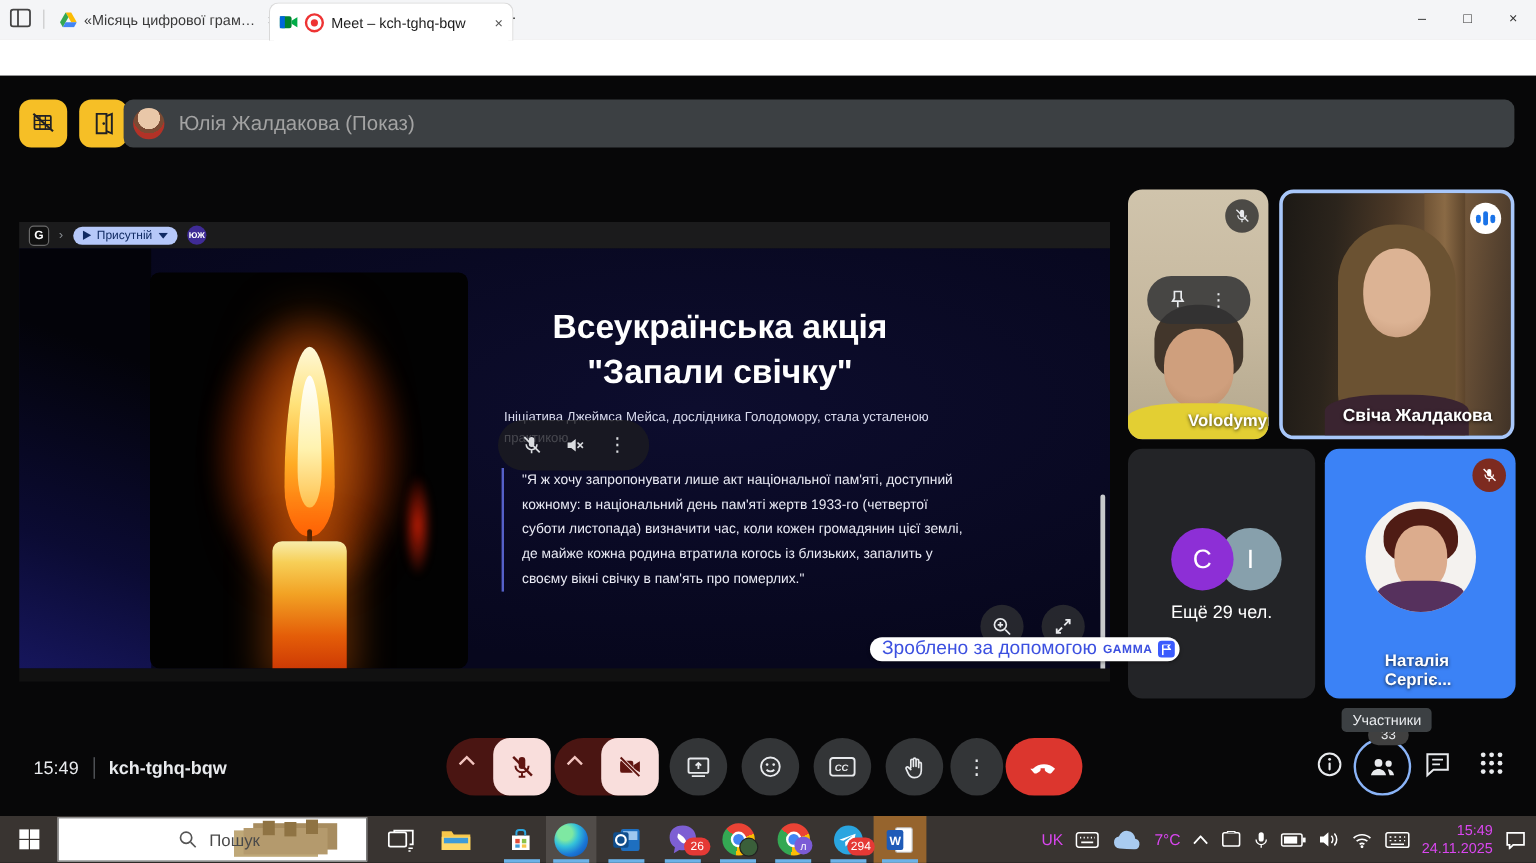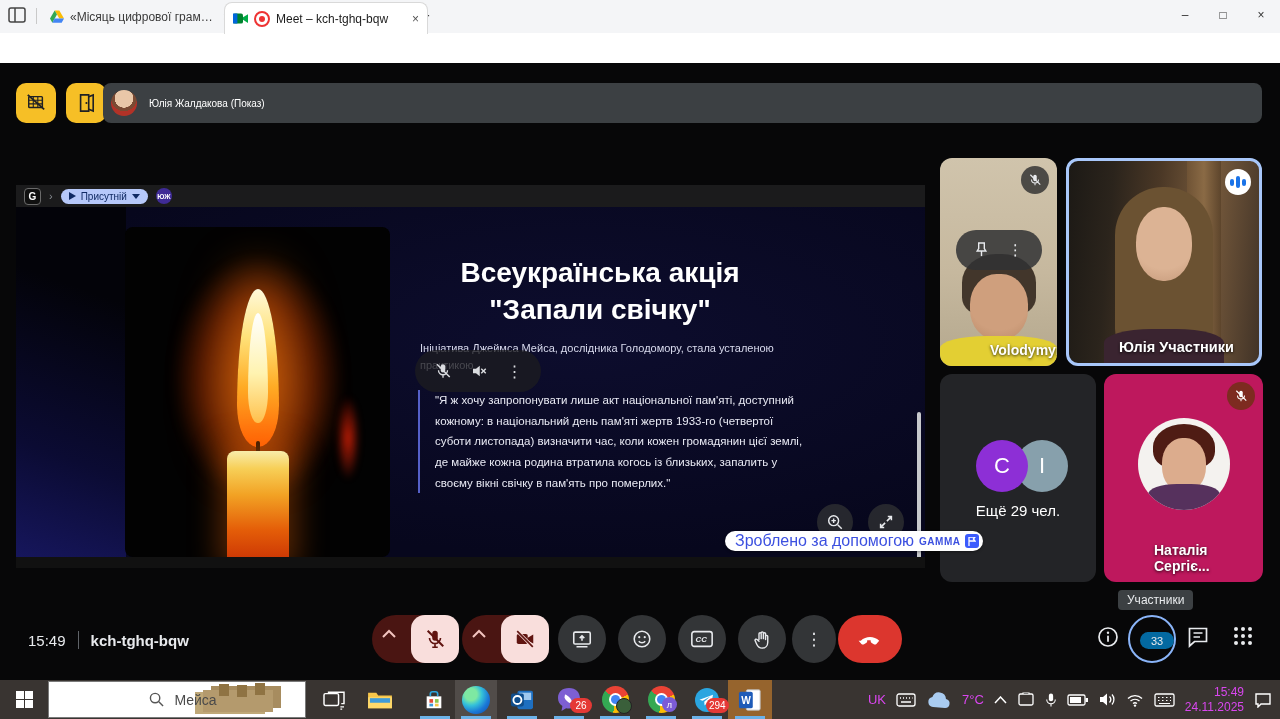--- a/index.html
+++ b/index.html
@@ -32,21 +32,21 @@
      background:radial-gradient(circle at 45% 40%,#ef6a52 0 35%,#c22a18 70%,#7d1507 100%);}
   .copilot{left:1246px;top:38px;width:20px;height:20px;border-radius:50%;
      background:conic-gradient(#2bb0f2,#7a5cf0,#e551b5,#f7b63c,#2bb0f2);}
 
   
   #meet{top:63px;left:0;width:1280px;height:617px;background:#070708;}
   .ybtn{top:20px;width:40px;height:40px;border-radius:10px;background:#f6bf26;display:flex;align-items:center;justify-content:center;color:#202124;}
   .presenter-pill{left:103px;top:20px;width:1159px;height:40px;background:#3c4043;border-radius:8px;display:flex;align-items:center;gap:12px;padding:0 8px;box-sizing:border-box;}
   .presenter-avatar{width:26px;height:26px;border-radius:50%;
      background:radial-gradient(circle at 50% 32%,#e9c7a8 0 42%,#7a4a33 43% 58%,#b23227 59% 100%);}
-  .presenter-name{color:#ffffff;font-size:10px;}
+  .presenter-name{color:#a3a3a3;font-size:17px;}
 
   
   #presentation{left:16px;top:122px;width:909px;height:383px;background:#111;}
   .gheader{left:0;top:0;width:909px;height:22px;background:#1b1b1c;display:flex;align-items:center;gap:8px;padding:0 8px;box-sizing:border-box;}
   .glogo{width:15px;height:15px;border:1px solid #6a6a6a;border-radius:4px;background:#101010;color:#fff;font-size:10px;font-weight:bold;display:flex;align-items:center;justify-content:center;}
   .gcrumb{color:#8a8f94;font-size:11px;}
   .gtitle{color:#9aa0a6;font-size:9.5px;flex:1;white-space:nowrap;overflow:hidden;}
   .present-btn{display:flex;align-items:center;gap:5px;background:#b6c8f9;color:#102a63;font-size:10px;border-radius:10px;padding:2px 8px;}
   .gavatar{width:16px;height:16px;border-radius:50%;background:#3f2b96;color:#fff;font-size:7px;font-weight:bold;display:flex;align-items:center;justify-content:center;}
   .slide{left:0;top:22px;width:909px;height:350px;background:radial-gradient(ellipse at 62% 38%,#0d0d2e 0%,#07071d 70%);overflow:hidden;}
@@ -91,39 +91,39 @@
   .yu-hair{left:50%;top:26px;width:98px;height:168px;transform:translateX(-50%);background:#6b5232;border-radius:48px 48px 26px 26px;}
   .yu-face{left:50%;top:46px;width:56px;height:74px;transform:translateX(-50%);background:radial-gradient(circle at 50% 42%,#dcb394 0 60%,#c69a7b 100%);border-radius:48%;}
   .yu-body{left:50%;bottom:0;width:120px;height:34px;transform:translateX(-50%);background:#3a2430;border-radius:40% 40% 0 0;}
   .speakbub{position:absolute;top:8px;right:8px;width:26px;height:26px;border-radius:50%;background:#fff;display:flex;align-items:center;justify-content:center;gap:2px;}
   .eqbar{width:4px;background:#1a73e8;border-radius:2px;}
   #tile-more{left:940px;top:311px;width:156px;height:208px;background:#232427;}
   .ava{position:absolute;top:66px;width:52px;height:52px;border-radius:50%;color:#fff;font-size:22px;display:flex;align-items:center;justify-content:center;}
   .ava-c{left:36px;background:#8d2fd6;z-index:2;}
   .ava-i{left:76px;background:#87a0ac;}
   .more-label{position:absolute;left:0;top:128px;width:100%;text-align:center;color:#fff;font-size:15px;}
-  #tile-nataliia{left:1104px;top:311px;width:159px;height:208px;background:#be185d;}
+  #tile-nataliia{left:1104px;top:311px;width:159px;height:208px;background:#3b82f6;}
   .nat-mute{background:#7d2b20;}
   .nat-photo{left:50%;top:44px;width:92px;height:92px;transform:translateX(-50%);border-radius:50%;background:#f4f2ef;overflow:hidden;}
   .nat-hair{left:50%;top:6px;width:62px;height:46px;transform:translateX(-50%);background:#4f1c14;border-radius:50% 50% 40% 40%;}
   .nat-face{left:50%;top:20px;width:44px;height:54px;transform:translateX(-50%);background:#dcac8d;border-radius:46%;}
   .nat-body{left:50%;bottom:0;width:72px;height:26px;transform:translateX(-50%);background:#56315d;border-radius:40% 40% 0 0;}
 
   
   .foot-left{left:28px;top:568px;display:flex;align-items:center;gap:12px;color:#e8eaed;font-size:15px;}
   .foot-div{width:1px;height:18px;background:#5f6368;}
   .foot-code{font-weight:bold;}
   .ctl-group{top:552px;width:86px;height:48px;background:#4a1512;border-radius:24px;}
   .ctl-group .chev{position:absolute;left:10px;top:14px;color:#f2c4bf;}
   .ctl-group .mute-ic{position:absolute;right:-1px;top:0;width:48px;height:48px;background:#f9dedc;border-radius:14px;display:flex;align-items:center;justify-content:center;color:#601410;}
   .ctl-circle{top:552px;width:48px;height:48px;border-radius:50%;background:#333537;display:flex;align-items:center;justify-content:center;color:#e8eaed;}
   .endcall{left:838px;top:552px;width:64px;height:48px;border-radius:24px;background:#dc362e;display:flex;align-items:center;justify-content:center;}
   .right-ic{top:562px;color:#e8eaed;}
   .people-btn{left:1128px;top:552px;width:48px;height:48px;border-radius:50%;border:2px solid #8ab4f8;box-sizing:border-box;display:flex;align-items:center;justify-content:center;color:#e8eaed;}
-  .count-badge{left:1140px;top:569px;min-width:24px;height:17px;background:#0369a1;border-radius:9px;color:#e8eaed;font-size:11px;display:flex;align-items:center;justify-content:center;padding:0 5px;z-index:6;}
+  .count-badge{left:1140px;top:541px;min-width:24px;height:17px;background:#404040;border-radius:9px;color:#e8eaed;font-size:11px;display:flex;align-items:center;justify-content:center;padding:0 5px;z-index:6;}
   .tooltip{left:1118px;top:527px;background:#3c4043;color:#e8eaed;font-size:12px;border-radius:4px;padding:3px 9px;z-index:6;}
 
   
   #taskbar{top:680px;left:0;width:1280px;height:39px;background:#393431;display:flex;align-items:center;}
   .tb-ic{position:absolute;top:0;height:39px;display:flex;align-items:center;justify-content:center;}
   .searchbox{left:48px;width:258px;height:37px;top:1px;background:#fff;border:1px solid #7a7a7a;box-sizing:border-box;display:flex;align-items:center;gap:10px;padding-left:12px;overflow:hidden;}
   .search-text{color:#4a4a4a;font-size:14px;z-index:2;}
   .castle{position:absolute;right:0;top:0;width:116px;height:37px;
      background:linear-gradient(180deg,#d7c9a9 0%,#c8b astral 0,#c3ad83 55%,#7f9b50 82%,#6e8e49 100%);}
   .castle:before{content:"";position:absolute;left:14px;top:8px;width:70px;height:22px;background:#b49a6d;box-shadow:8px -4px 0 #a78c5f, -8px 2px 0 #bfa878;}
@@ -355,21 +355,21 @@
   <div id="tile-yuliia" class="tile abs">
     <div class="abs yu-door"></div>
     <div class="abs yu-hair"></div>
     <div class="abs yu-face"></div>
     <div class="abs yu-body"></div>
     <div class="speakbub">
       <span class="eqbar" style="height:7px;"></span>
         <span class="eqbar" style="height:12px;"></span>
         <span class="eqbar" style="height:7px;"></span>
     </div>
-    <div class="tile-name" style="font-size:14.5px;">Юлія Участники</div>
+    <div class="tile-name" style="font-size:14.5px;">Свіча Жалдакова</div>
   </div>
 
   <div id="tile-more" class="tile abs">
     <div class="ava ava-c">C</div>
     <div class="ava ava-i">I</div>
     <div class="more-label">Ещё 29 чел.</div>
   </div>
 
   <div id="tile-nataliia" class="tile abs">
     <div class="abs nat-photo">
@@ -505,21 +505,21 @@
           <rect x="0" y="9" width="8" height="8"></rect>
           <rect x="9" y="9" width="8" height="8"></rect>
         </g>
       </svg>
   </div>
   <div class="searchbox tb-ic">
     <svg width="15" height="15" viewBox="0 0 16 16">
         <circle cx="6.5" cy="6.5" r="5" fill="none" stroke="#555" stroke-width="1.5"></circle>
         <line x1="10.5" y1="10.5" x2="15" y2="15" stroke="#555" stroke-width="1.5"></line>
       </svg>
-    <span class="search-text">Мейса</span>
+    <span class="search-text">Пошук</span>
     <span class="castle"></span>
   </div>
 
   <div class="tb-ic" style="left:314px;width:40px;">
     <svg width="22" height="20" viewBox="0 0 24 22">
         <rect x="1" y="4" width="16" height="13" rx="1.5" fill="none" stroke="#fff" stroke-width="1.6"></rect>
         <path d="M6 4V2.5h17V15h-3" fill="none" stroke="#fff" stroke-width="1.6"></path>
         <path d="M19 18.5h4M19 21h2" stroke="#fff" stroke-width="1.4"></path>
       </svg>
   </div>

